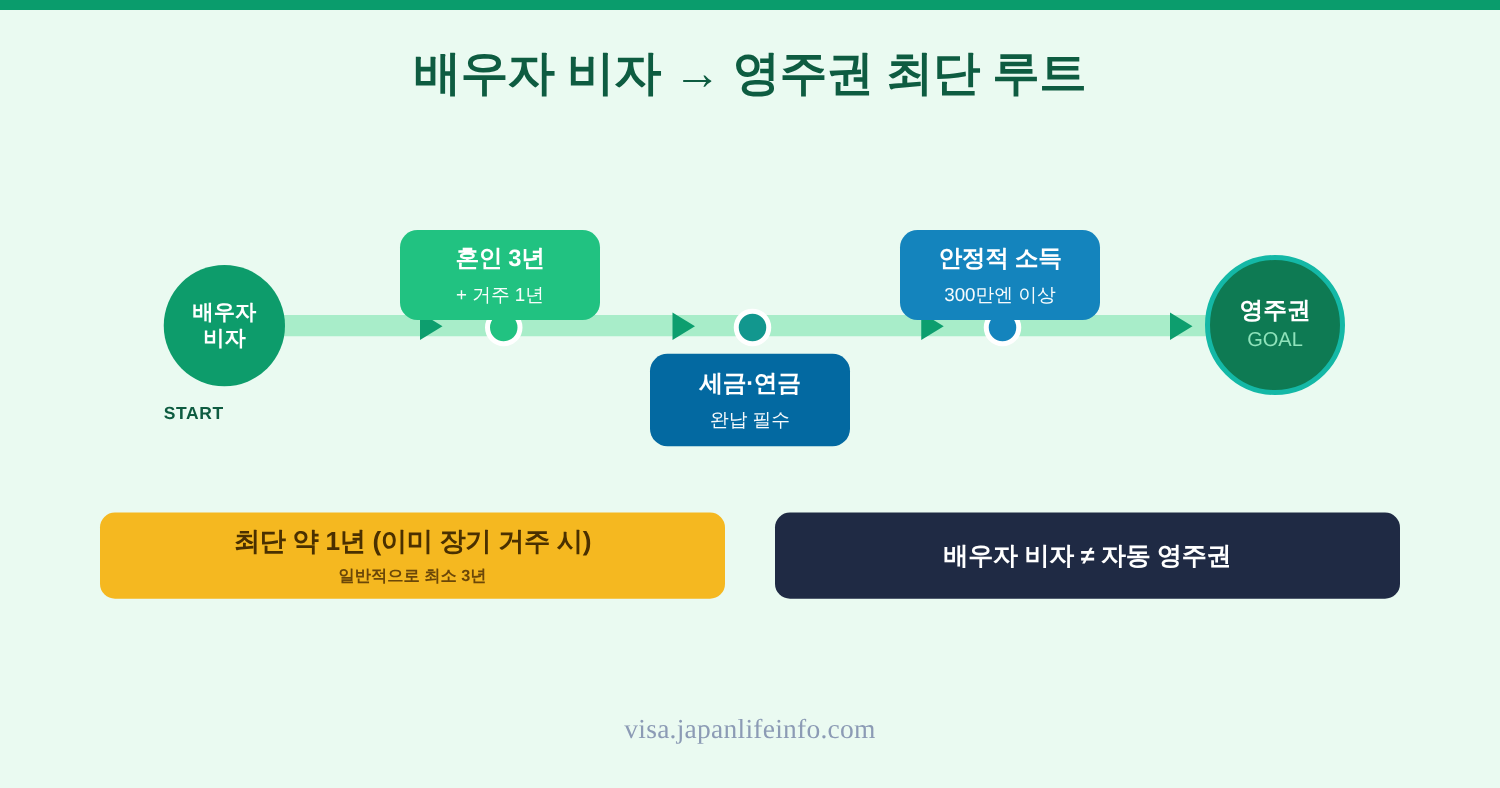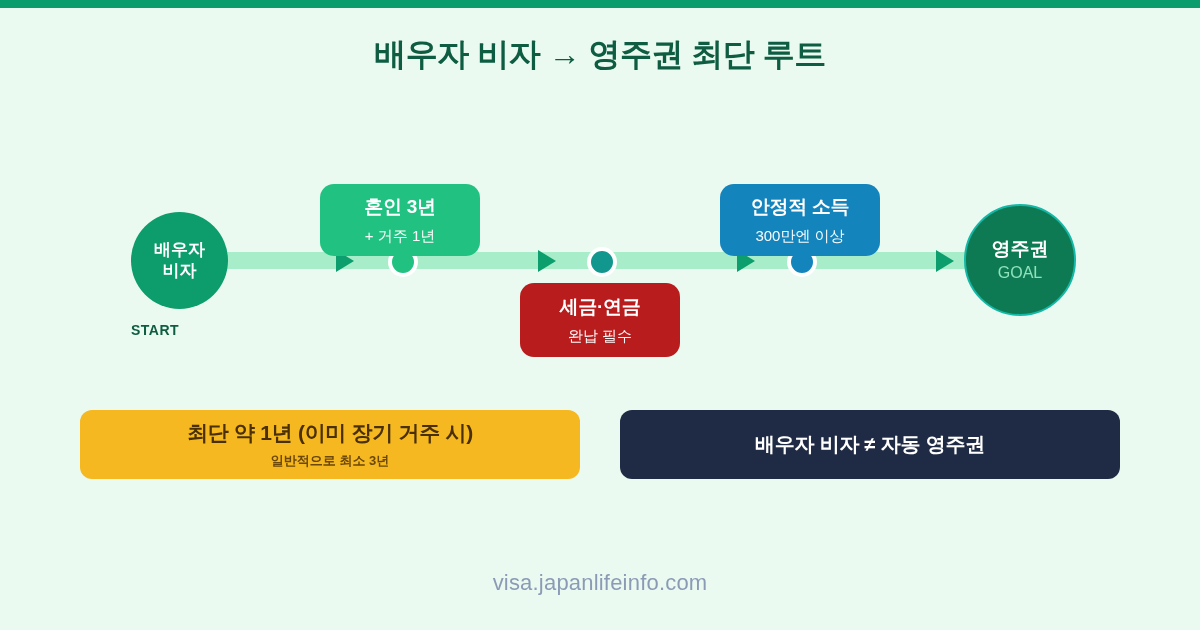--- a/index.html
+++ b/index.html
@@ -30,21 +30,21 @@
     height: 8px;
     background: #0a9c6c;
   }
 
   
   .title {
     position: absolute;
     left: 0; top: 33px;
     width: 1200px;
     text-align: center;
-    font-size: 32px;
+    font-size: 38px;
     font-weight: 700;
     letter-spacing: -0.5px;
     color: #0e5c41;
     white-space: nowrap;
   }
 
   
   .track {
     position: absolute;
     left: 205px;
@@ -108,21 +108,21 @@
     font-weight: 700;
     letter-spacing: 0.5px;
     color: #0e5c41;
   }
 
   
   .node-goal {
     left: 964px; top: 204px;
     width: 112px; height: 112px;
     background: #0e7a53;
-    border: 2px solid #14b8a6;
+    border: 4px solid #14b8a6;
     box-sizing: border-box;
   }
   .node-goal .g-main {
     font-size: 19px;
     font-weight: 700;
     color: #ffffff;
   }
   .node-goal .g-sub {
     font-size: 16px;
     font-weight: 400;
@@ -153,21 +153,21 @@
     opacity: 0.97;
   }
   .card.c1 {
     left: 320px; top: 184px;
     width: 160px; height: 72px;
     background: #21c281;
   }
   .card.c2 {
     left: 520px; top: 283px;
     width: 160px; height: 74px;
-    background: #b91c1c;
+    background: #0369a1;
   }
   .card.c3 {
     left: 720px; top: 184px;
     width: 160px; height: 72px;
     background: #1484bd;
   }
 
   
   .sbox {
     position: absolute;
@@ -220,20 +220,21 @@
   }
   .url {
     position: absolute;
     left: 0; top: 570px;
     width: 1200px;
     text-align: center;
     font-size: 22px;
     font-weight: 400;
     color: #8c9bb5;
     letter-spacing: 0.2px;
+    font-family: Liberation Serif, serif;
   }
 </style>
 </head>
 <body>
 
 <div class="canvas">
 
   <div class="top-bar"></div>
 
   <div class="title">배우자 비자 → 영주권 최단 루트</div>

